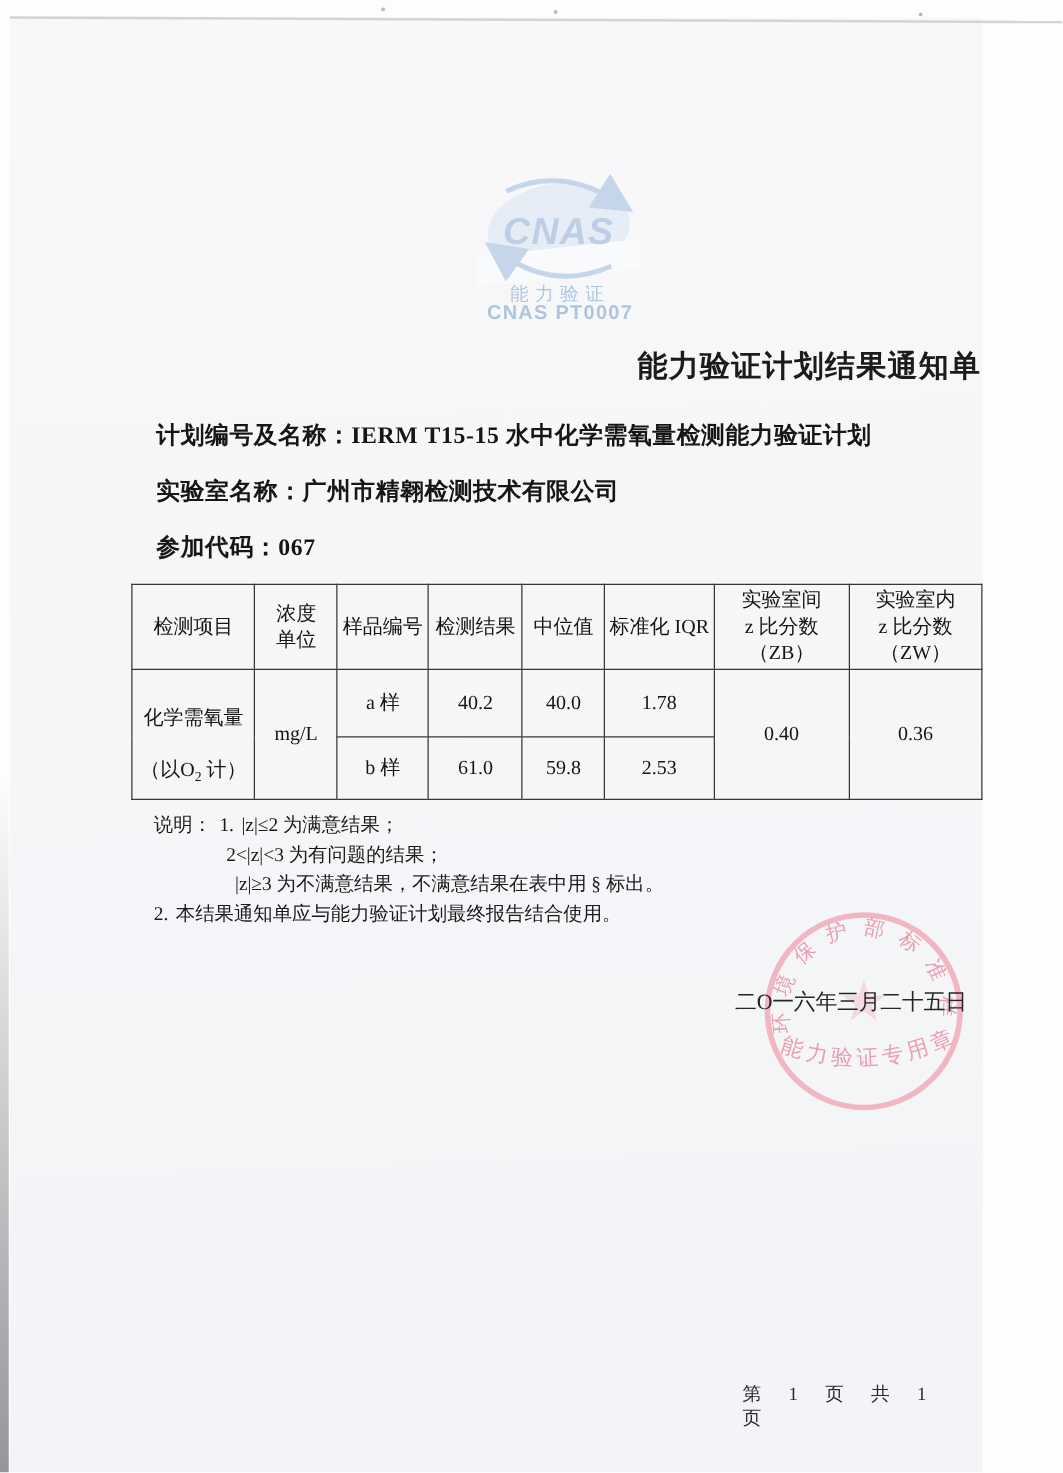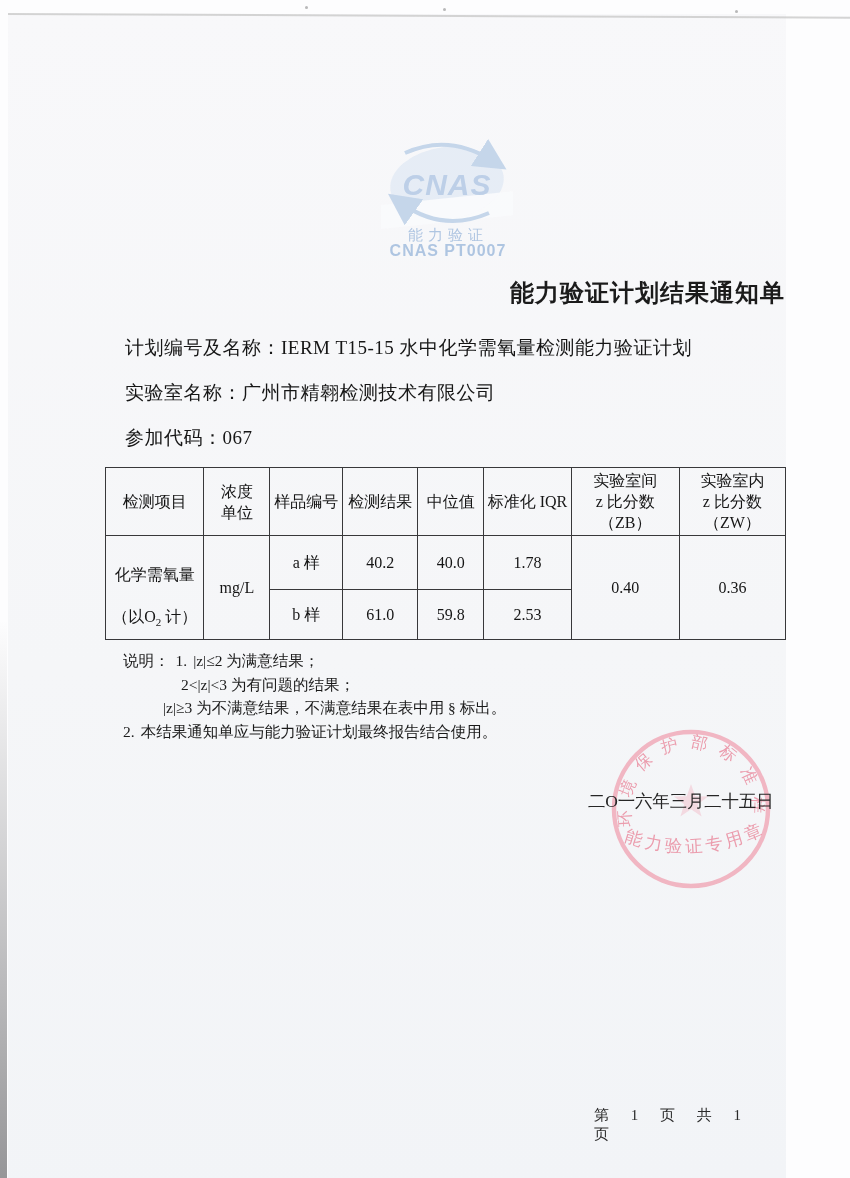--- a/index.html
+++ b/index.html
@@ -18,37 +18,37 @@
   #cnas-logo{position:absolute;left:381px;top:139px;width:132px;height:92px;opacity:.85;}
   .logo-sub{position:absolute;left:383px;width:130px;text-align:center;color:#9db9dc;
             font-family:"Liberation Sans","DejaVu Sans",sans-serif;}
   #logo-cn{top:226px;font-size:15px;letter-spacing:5px;opacity:.8;}
   #logo-code{top:242px;font-size:16px;font-weight:bold;letter-spacing:1px;opacity:.8;}
 
   
   #doc-title{position:absolute;left:105px;top:277px;width:680px;text-align:right;
              font-family:"DejaVu Sans","Liberation Sans",sans-serif;font-weight:bold;
              font-size:24px;color:#1b1b1b;letter-spacing:1px;}
-  .field-line{position:absolute;left:125px;font-size:19px;font-weight:normal;color:#161616;letter-spacing:.5px;}
+  .field-line{position:absolute;left:125px;font-size:19px;font-weight:bold;color:#161616;letter-spacing:.5px;}
   #field-plan{top:335px;}
   #field-lab{top:380px;}
   #field-code{top:425px;}
 
   
   #result-table{position:absolute;left:105px;top:467px;border-collapse:collapse;table-layout:fixed;
                 font-size:16px;color:#151515;}
   #result-table td,#result-table th{border:1.4px solid #38383a;text-align:center;vertical-align:middle;
                 font-weight:normal;padding:2px 1px;white-space:pre-line;line-height:21px;}
   #result-table th{font-size:16px;}
   .sub2{font-size:11px;vertical-align:-4px;}
 
   
   #notes{position:absolute;left:123px;top:649px;font-size:15.5px;color:#1a1a1a;line-height:23.5px;}
   .n-ind2{margin-left:58px;}
-  .n-ind3{margin-left:40px;}
+  .n-ind3{margin-left:65px;}
   .n-ind4{}
   .n-num{margin-right:6px;}
 
   
   #seal{position:absolute;left:596px;top:714px;width:190px;height:190px;opacity:.85;}
   #date-line{position:absolute;left:588px;top:789px;font-size:17.5px;color:#262626;
              letter-spacing:-0.2px;z-index:5;}
 
   
   #page-footer{position:absolute;left:594px;top:1106px;font-size:15px;color:#2a2a2a;letter-spacing:9px;}

